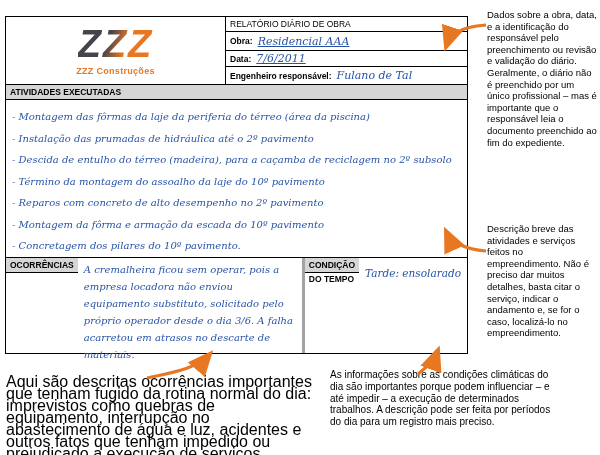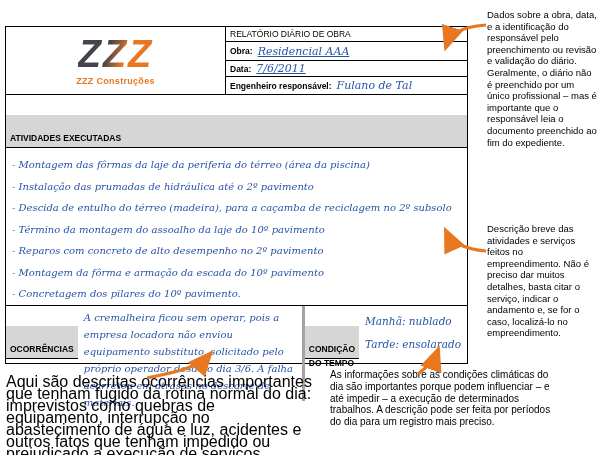--- a/index.html
+++ b/index.html
@@ -8,21 +8,21 @@
     width:600px; height:455px; position:relative; overflow:hidden;
     font-family:"Liberation Sans", sans-serif; color:#000;
   }
   .canvas { position:absolute; inset:0; background:#fff; }
 
   
   .arrows { position:absolute; left:0; top:0; width:600px; height:455px; pointer-events:none; z-index:5; }
 
   
   .form {
-    position:absolute; left:5px; top:26px; width:463px; height:338px;
+    position:absolute; left:5px; top:16px; width:463px; height:338px;
     border:1px solid #000; background:#fff; z-index:1;
   }
   .form-header { display:flex; height:68px; border-bottom:1px solid #000; }
   .logo-cell {
     width:220px; border-right:1px solid #000;
     display:flex; flex-direction:column; align-items:center; justify-content:center;
   }
   .logo-text {
     font-size:38px; font-weight:bold; font-style:italic; letter-spacing:2px; line-height:1;
     background:linear-gradient(110deg,#45434b 0%,#45434b 40%,#e87722 62%,#e87722 100%);
@@ -39,21 +39,21 @@
   .row-data { height:16px; }
   .lbl { font-size:8.5px; font-weight:bold; white-space:nowrap; }
   .hand {
     font-family:"DejaVu Serif", serif; font-style:italic; color:#2653a6;
   }
   .hand-val { font-size:11px; text-decoration:underline; }
   .hand-val-plain { font-size:11px; }
 
   .section-bar {
     height:15px; background:#d6d6d6; border-bottom:1px solid #000;
-    font-size:8.5px; font-weight:bold; line-height:14px; padding:16px 4px;margin-top:20px;
+    font-size:8.5px; font-weight:bold; line-height:14px; padding:0 4px;
   }
 
   .activities {
     height:158px; list-style:none; padding:6px 6px 0 6px; border-bottom:1px solid #000;
     overflow:hidden;
   }
   .activities li {
     font-size:10px; line-height:21.5px; white-space:nowrap; overflow:hidden;
   }
 
@@ -128,21 +128,20 @@
     </ul>
 
     <div class="bottom">
       <div class="occ-col">
         <div class="section-bar">OCORRÊNCIAS</div>
         <div class="occ-text hand">A cremalheira ficou sem operar, pois a empresa locadora não enviou equipamento substituto, solicitado pelo próprio operador desde o dia 3/6. A falha acarretou em atrasos no descarte de materiais.</div>
       </div>
       <div class="weather-col">
         <div class="section-bar">CONDIÇÃO DO TEMPO</div>
         <div class="weather-lines hand">
-          <div>Manhã: nublado</div>
           <div>Tarde: ensolarado</div>
         </div>
       </div>
     </div>
 
   </div>
 
   <div class="ann ann-tr">Dados sobre a obra, data, e a identificação do responsável pelo preenchimento ou revisão e validação do diário. Geralmente, o diário não é preenchido por um único profissional – mas é importante que o responsável leia o documento preenchido ao fim do expediente.</div>
   <div class="ann ann-mr">Descrição breve das atividades e serviços feitos no empreendimento. Não é preciso dar muitos detalhes, basta citar o serviço, indicar o andamento e, se for o caso, localizá-lo no empreendimento.</div>
   <div class="ann ann-bl">Aqui são descritas ocorrências importantes que tenham fugido da rotina normal do dia: imprevistos como quebras de equipamento, interrupção no abastecimento de água e luz, acidentes e outros fatos que tenham impedido ou prejudicado a execução de serviços.</div>

